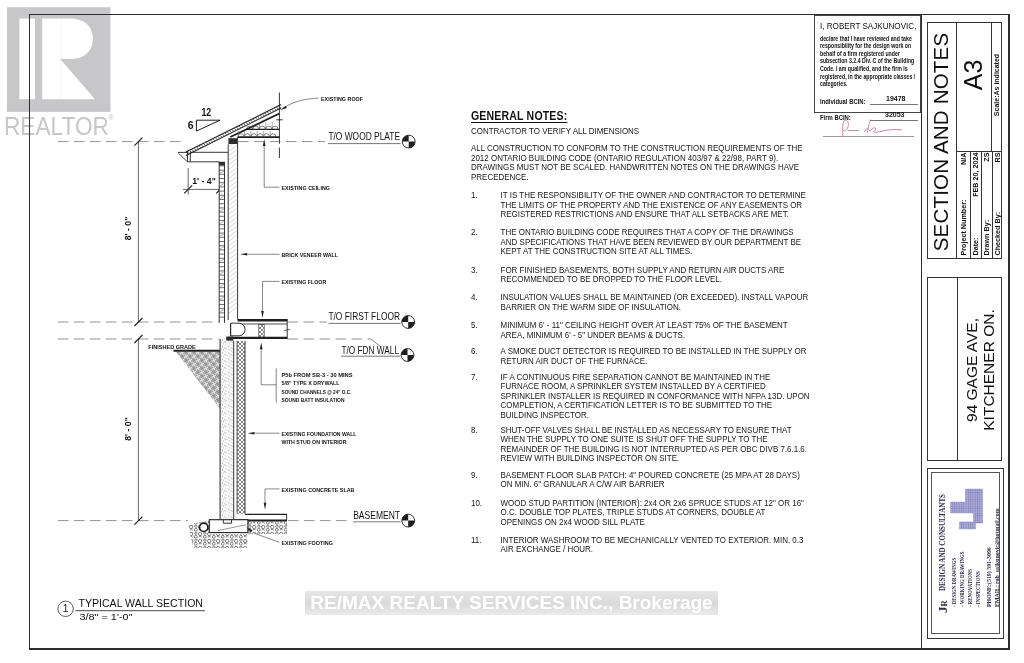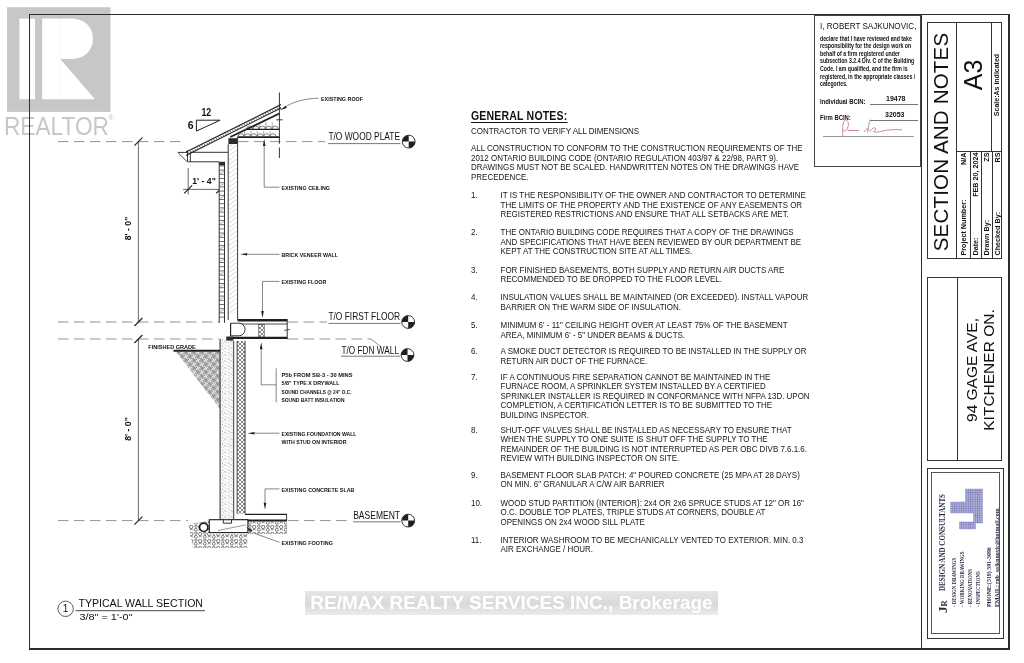--- a/index.html
+++ b/index.html
@@ -387,21 +387,21 @@
         <span class="nn">10.</span>
         <div class="nt">WOOD STUD PARTITION (INTERIOR): 2x4 OR 2x6 SPRUCE STUDS AT 12" OR 16"<br>O.C. DOUBLE TOP PLATES, TRIPLE STUDS AT CORNERS, DOUBLE AT<br>OPENINGS ON 2x4 WOOD SILL PLATE</div>
       </div>
     <div class="ni">
         <span class="nn">11.</span>
         <div class="nt">INTERIOR WASHROOM TO BE MECHANICALLY VENTED TO EXTERIOR. MIN. 0.3<br>AIR EXCHANGE / HOUR.</div>
       </div>
   </div>
 </div>
 
-<div class="abs" style="left:814px;top:15px;width:107px;height:152px;border:1px solid #444;box-sizing:border-box;">
+<div class="abs" style="left:814px;top:15px;width:107px;height:98px;border:1px solid #444;box-sizing:border-box;">
   <div class="abs" style="left:5px;top:4.5px;width:130px;font-size:8.8px;color:#111;white-space:nowrap;transform:scaleX(.92);transform-origin:0 0;">I, ROBERT SAJKUNOVIC,</div>
   <div class="abs" style="left:5px;top:18.5px;width:130px;font-size:6.6px;font-weight:bold;line-height:7.65px;color:#111;transform:scaleX(.79);transform-origin:0 0;white-space:nowrap;">declare that I have reviewed and take<br>responsibility for the design work on<br>behalf of a firm registered under<br>subsection 3.2.4 Div. C of the Building<br>Code. I am qualified, and the firm is<br>registered, in the appropriate classes /<br>categories.</div>
   <div class="abs" style="left:5px;top:81px;width:80px;font-size:7.2px;font-weight:bold;color:#111;transform:scaleX(.82);transform-origin:0 0;white-space:nowrap;">Individual BCIN:</div>
   <div class="abs" style="left:71px;top:79px;font-size:7px;font-weight:bold;color:#111;">19478</div>
   <div class="abs" style="left:55px;top:87.5px;width:48px;border-top:.8px solid #777;"></div>
   <div class="abs" style="left:5px;top:96.5px;width:80px;font-size:7.2px;font-weight:bold;color:#111;transform:scaleX(.82);transform-origin:0 0;white-space:nowrap;">Firm BCIN:</div>
   <div class="abs" style="left:70px;top:94.5px;font-size:7px;font-weight:bold;color:#111;">32053</div>
   <div class="abs" style="left:55px;top:103.5px;width:48px;border-top:.8px solid #777;"></div>
   <div class="abs" style="left:8px;top:119.8px;width:91px;border-top:.8px solid #999;"></div>
   <svg class="abs" style="left:23px;top:101px" width="75" height="25">

